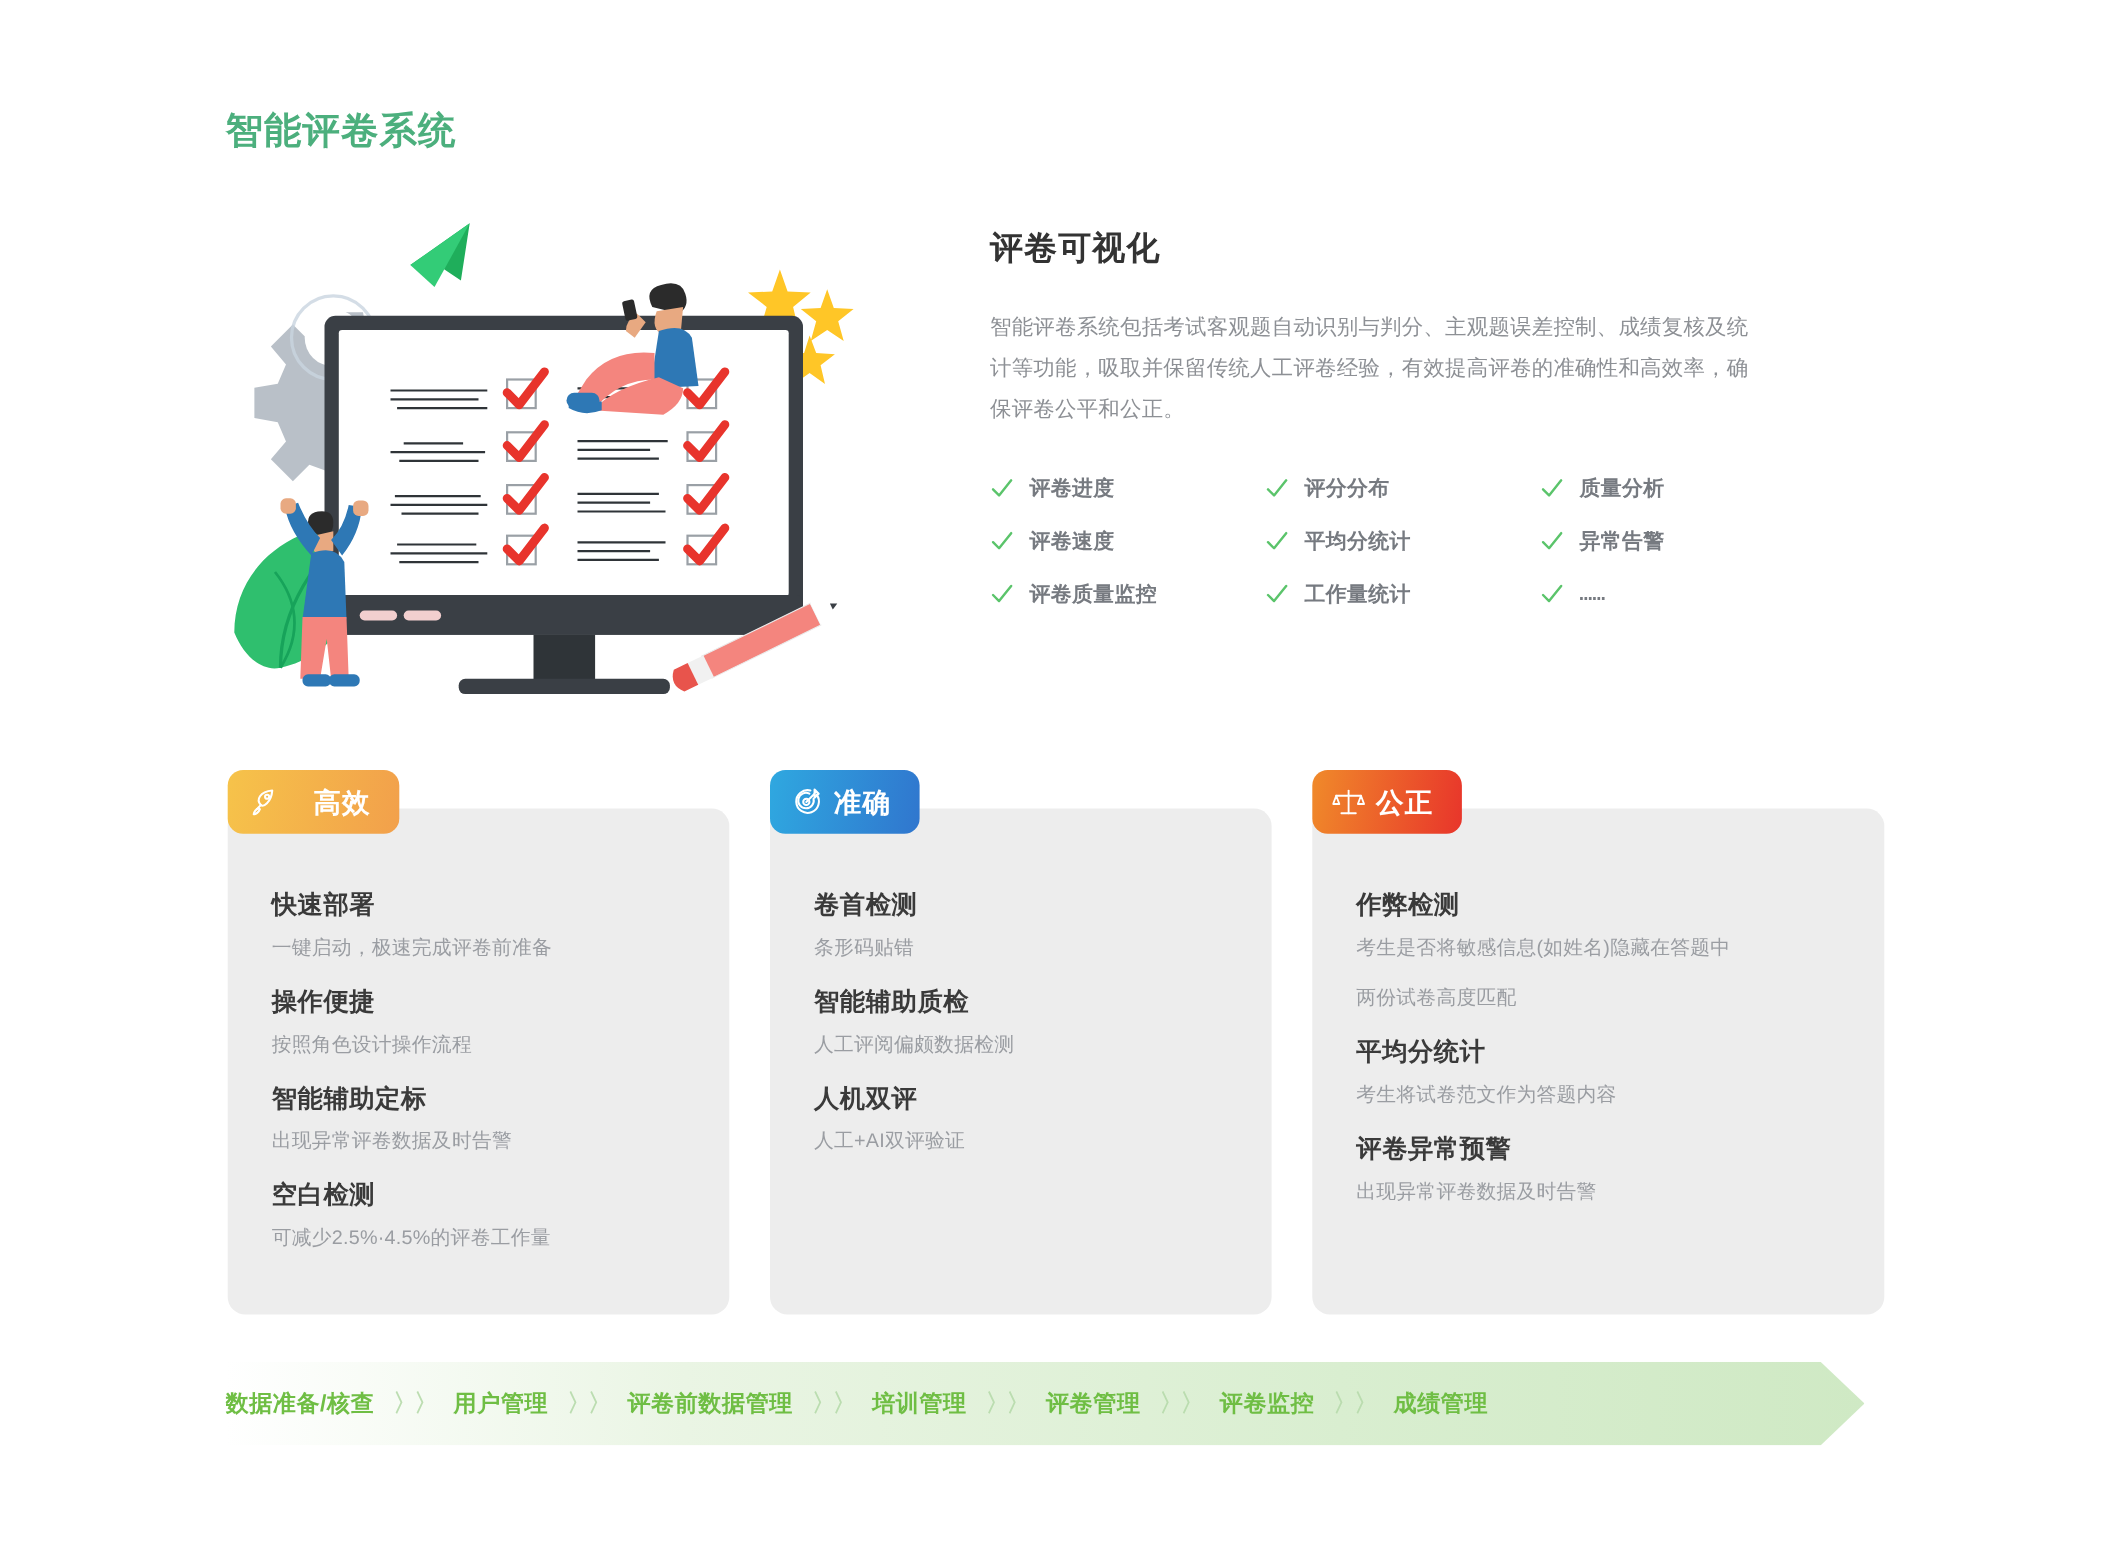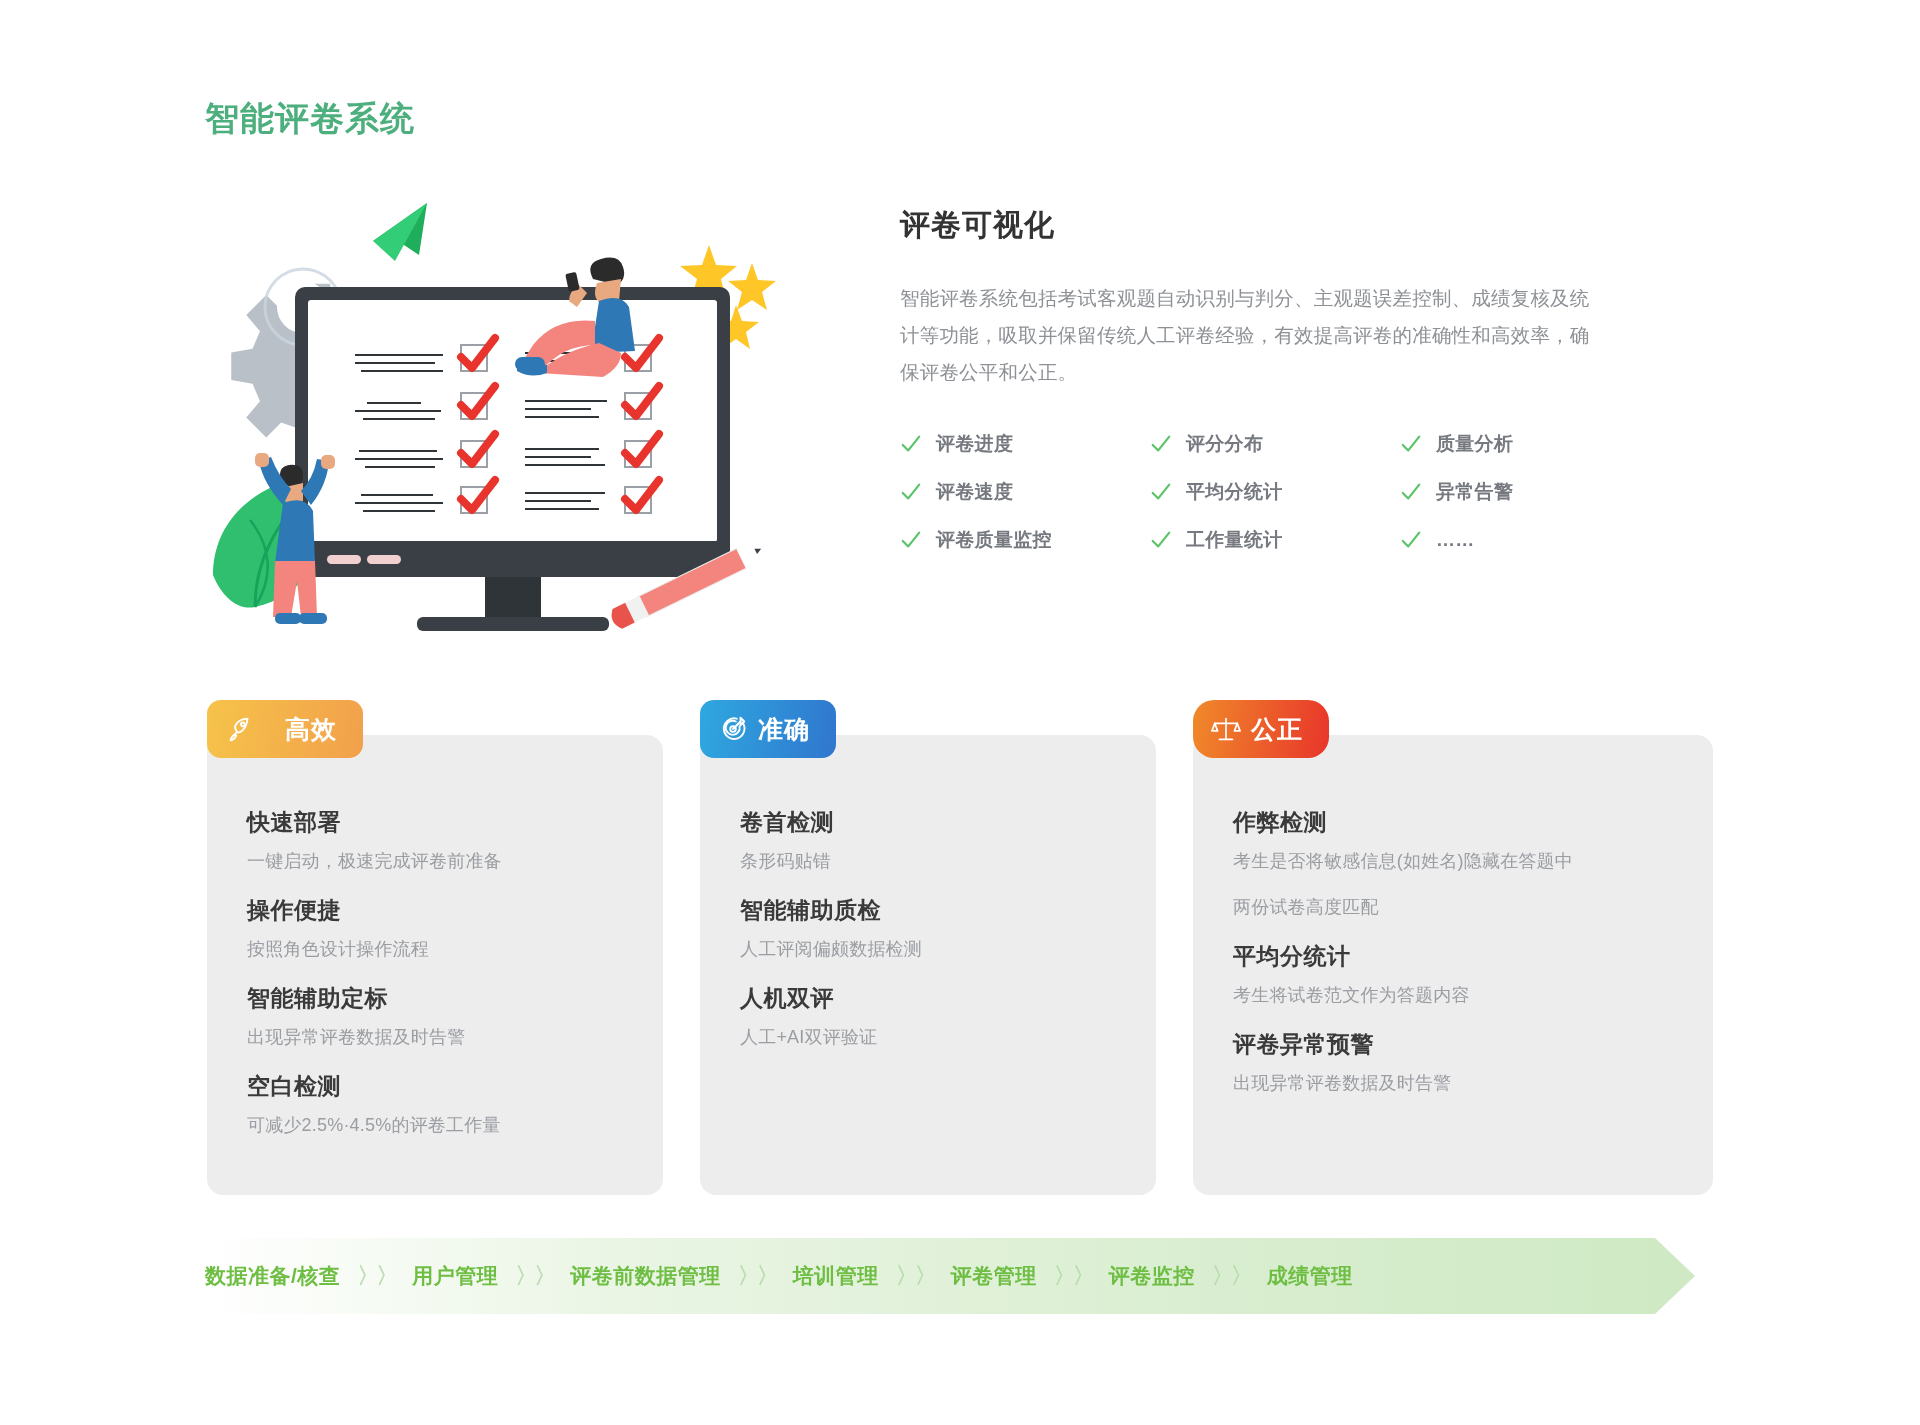--- a/index.html
+++ b/index.html
@@ -30,21 +30,21 @@
     margin-top: 34px; font-size: 19.5px; line-height: 37px;
     color: #8d9095; letter-spacing: 0.2px; width: 700px;
   }
 
   .feat-grid {
     margin-top: 40px;
     display: grid;
     grid-template-columns: 250px 250px 200px;
     row-gap: 22px;
   }
-  .feat { display: flex; align-items: center; gap: 14px; }
+  .feat { display: flex; align-items: center; gap: 14px; font-family: Liberation Mono, monospace; }
   .feat .chk { width: 22px; height: 22px; flex: 0 0 22px; display:block; }
   .feat .lbl { font-size: 19px; color: #767a80; font-weight: bold; letter-spacing:0.3px;}
 
   
   .cards { position: absolute; left: 0; top: 700px; width: 1920px; height: 500px; }
   .card {
     position: absolute; top: 35px;
     background: #ededed; border-radius: 16px;
   }
   .card.c1 { left: 207px; width: 456px; height: 460px; }
@@ -54,21 +54,21 @@
   .badge {
     position: absolute; top: 0; left: 0;
     height: 58px; padding: 0 26px 0 18px;
     border-radius: 14px;
     display: flex; align-items: center; gap: 10px;
     color: #ffffff; font-size: 25px; font-weight: bold; letter-spacing: 1px;
     z-index: 3;
   }
   .badge.b1 { left: 207px; background: linear-gradient(100deg,#F6C34A 0%, #F2A04B 100%); gap: 30px; }
   .badge.b2 { left: 700px; background: linear-gradient(100deg,#2FA8E0 0%, #3076CE 100%); }
-  .badge.b3 { left: 1193px; background: linear-gradient(100deg,#F08A2A 0%, #E8352B 100%); border-radius: 21px; }
+  .badge.b3 { left: 1193px; background: linear-gradient(100deg,#F08A2A 0%, #E8352B 100%); }
   .badge svg { width: 30px; height: 30px; display:block; }
 
   .card-body { position: absolute; left: 40px; right: 26px; top: 72px; }
   .item { margin-bottom: 22px; }
   .item:last-child { margin-bottom: 0; }
   .item-title { font-size: 23px; font-weight: bold; color: #3a3a3a; letter-spacing: .5px; }
   .item-desc { margin-top: 11px; font-size: 18px; color: #9a9da2; letter-spacing: .2px; }
 
   
   .flow {

